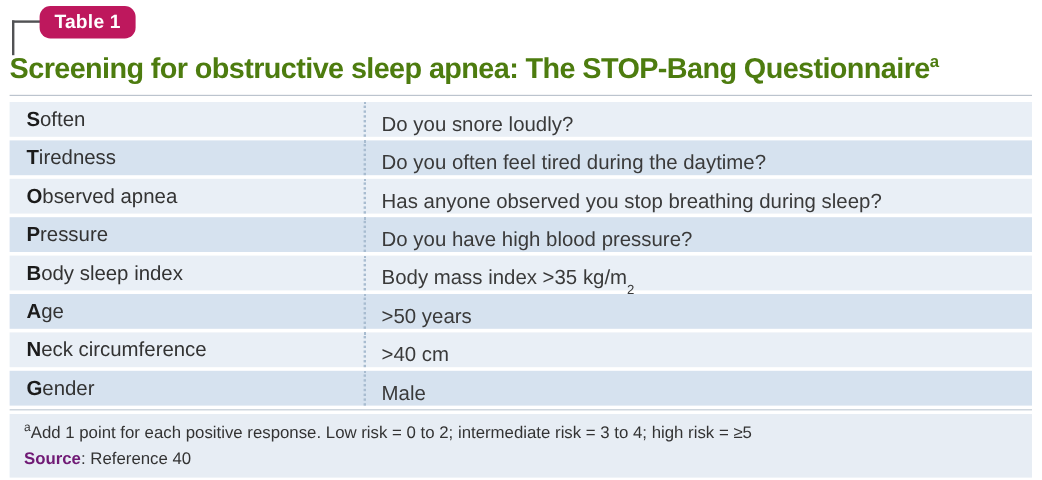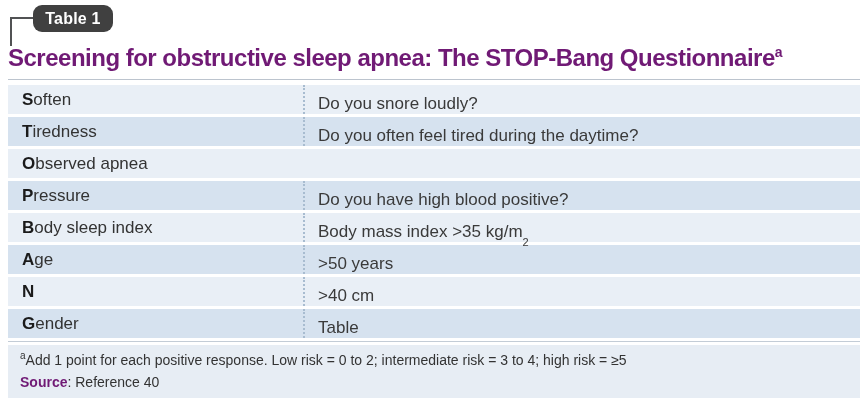--- a/index.html
+++ b/index.html
@@ -17,39 +17,39 @@
   .header { position: absolute; left: 0; top: 0; height: 48px; width: 100%; }
   .corner-bracket {
     position: absolute; left: 10px; top: 17px;
     width: 26px; height: 29px;
     border-top: 2px solid #515254;
     border-left: 2px solid #515254;
   }
   .badge {
     position: absolute; left: 33px; top: 5px;
     height: 27px; min-width: 80px;
-    background: #404040;
+    background: #be185d;
     border-radius: 9px;
     color: #ffffff;
     font-weight: bold;
     font-size: 16px;
     line-height: 27px;
     text-align: center;
     padding: 0 12px;
     letter-spacing: 0.2px;
   }
 
   
   .title {
     position: absolute; left: 8px; top: 44px;
     width: 856px;
     font-size: 24px;
     font-weight: 700;
     letter-spacing: -0.5px;
-    color: #701a75;
+    color: #4d7c0f;
     white-space: nowrap;
   }
   .title sup { font-size: 14px; vertical-align: super; line-height: 0; }
 
   
   .table-wrap { position: absolute; left: 8px; top: 79px; width: 852px; }
   .table-top-line { height: 1px; background: #bcc4ce; margin-bottom: 5px; }
   .row {
     display: flex;
     height: 29px;
@@ -125,29 +125,33 @@
             <span class="q-text">Do you often feel tired during the daytime?</span>
             <sup class="q-sup"></sup>
           </div>
   </div>
 
   <div class="row light">
     <div class="cell term">
             <b class="term-letter">O</b>
             <span class="term-rest">bserved apnea</span>
           </div>
+    <div class="cell question">
+            <span class="q-text">Has anyone observed you stop breathing during sleep?</span>
+            <sup class="q-sup"></sup>
+          </div>
   </div>
 
   <div class="row dark">
     <div class="cell term">
             <b class="term-letter">P</b>
             <span class="term-rest">ressure</span>
           </div>
     <div class="cell question">
-            <span class="q-text">Do you have high blood positive?</span>
+            <span class="q-text">Do you have high blood pressure?</span>
             <sup class="q-sup"></sup>
           </div>
   </div>
 
   <div class="row light">
     <div class="cell term">
             <b class="term-letter">B</b>
             <span class="term-rest">ody sleep index</span>
           </div>
     <div class="cell question">
@@ -163,34 +167,35 @@
           </div>
     <div class="cell question">
             <span class="q-text">&gt;50 years</span>
             <sup class="q-sup"></sup>
           </div>
   </div>
 
   <div class="row light">
     <div class="cell term">
             <b class="term-letter">N</b>
+            <span class="term-rest">eck circumference</span>
           </div>
     <div class="cell question">
             <span class="q-text">&gt;40 cm</span>
             <sup class="q-sup"></sup>
           </div>
   </div>
 
   <div class="row dark">
     <div class="cell term">
             <b class="term-letter">G</b>
             <span class="term-rest">ender</span>
           </div>
     <div class="cell question">
-            <span class="q-text">Table</span>
+            <span class="q-text">Male</span>
             <sup class="q-sup"></sup>
           </div>
   </div>
 </div>
 
     <div class="footnote-sep"></div>
     <div class="footnote">
       <div class="note-line"><sup>a</sup><span>Add 1 point for each positive response. Low risk = 0 to 2; intermediate risk = 3 to 4; high risk = ≥5</span></div>
       <div class="source-line"><b>Source</b><span>: Reference 40</span></div>
     </div>

